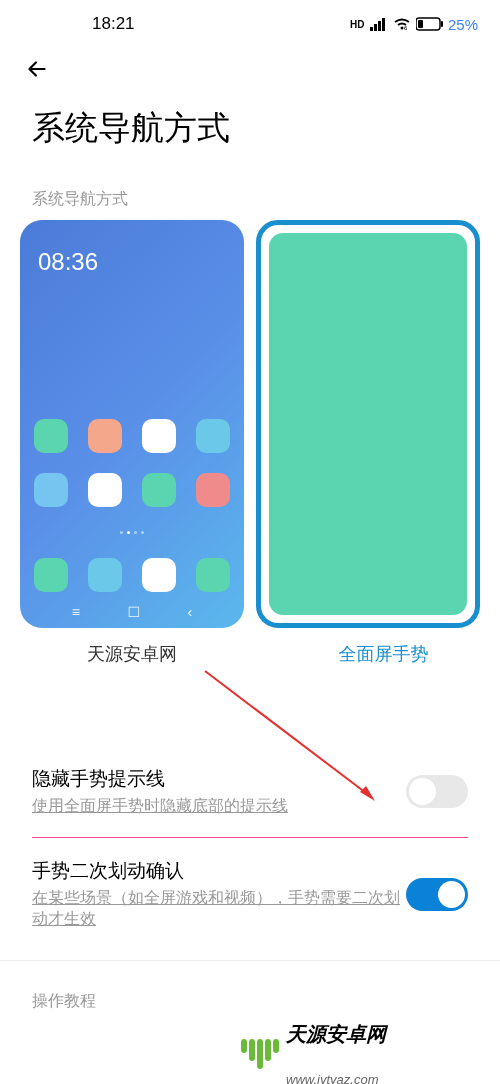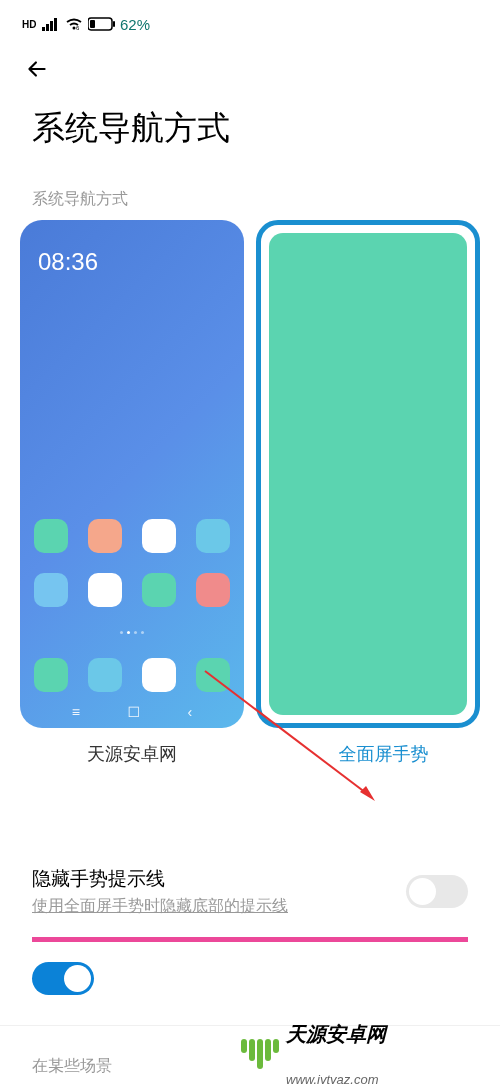--- a/index.html
+++ b/index.html
@@ -25,21 +25,21 @@
     .status-time {
       font-size: 17px;
       color: #000;
       padding-left: 70px;
     }
     .status-right {
       display: flex;
       align-items: center;
       gap: 4px;
       font-size: 15px;
-      color: #0f766e;
+      color: #3b82f6;
     }
     .back-btn {
       padding: 16px 24px 0 24px;
     }
     .back-arrow {
       width: 26px;
       height: 26px;
     }
     .page-title {
       font-size: 33px;
@@ -58,21 +58,21 @@
       padding: 0 20px;
     }
     .nav-option {
       flex: 1;
       display: flex;
       flex-direction: column;
       align-items: center;
     }
     .phone-preview {
       width: 100%;
-      height: 508px;
+      height: 408px;
       border-radius: 22px;
       position: relative;
       overflow: hidden;
     }
     .preview-classic {
       background: linear-gradient(135deg, #4A7BD8 0%, #5A8FE8 50%, #5BB8EC 100%);
     }
     .preview-fullscreen {
       background: #fff;
       border: 5px solid #1A8FD0;
@@ -158,21 +158,21 @@
       padding: 0 32px;
       margin-top: 80px;
     }
     .setting-item {
       display: flex;
       justify-content: space-between;
       align-items: center;
       padding: 20px 0;
     }
     .setting-item:not(:last-child) {
-      border-bottom: 5px solid #ec4899;
+      border-bottom: 1px solid #ec4899;
     }
     .setting-text {
       flex: 1;
     }
     .setting-title {
       font-size: 19px;
       color: #000;
       margin-bottom: 4px;
     }
     .setting-desc {
@@ -252,41 +252,42 @@
     .wm-url {
       font-size: 13px;
       color: #666;
       margin-top: 24px;
     }
   </style>
 </head>
 <body>
 
 <div class="status-bar">
+  <span class="status-time">18:21</span>
   <div class="status-right">
     <svg width="16" height="12" viewBox="0 0 16 12">
         <text x="0" y="10" font-size="10" font-weight="bold">HD</text>
       </svg>
     <svg width="18" height="14" viewBox="0 0 18 14">
         <rect x="0" y="10" width="3" height="4"></rect>
         <rect x="4" y="7" width="3" height="7"></rect>
         <rect x="8" y="4" width="3" height="10"></rect>
         <rect x="12" y="1" width="3" height="13"></rect>
       </svg>
     <svg width="20" height="14" viewBox="0 0 20 14">
         <path d="M10 12 L10 12 M6 8 Q10 5 14 8 M3 5 Q10 0 17 5" stroke="#000" stroke-width="1.8" fill="none"></path>
         <circle cx="10" cy="11" r="1.5"></circle>
         <text x="12" y="13" font-size="6">6</text>
       </svg>
     <svg width="28" height="14" viewBox="0 0 28 14">
         <rect x="0" y="1" width="24" height="12" rx="3" stroke="#000" stroke-width="1.5" fill="none"></rect>
         <rect x="25" y="4" width="2" height="6" rx="1"></rect>
         <rect x="2" y="3" width="5" height="8" rx="1"></rect>
       </svg>
-    <span>62%</span>
+    <span>25%</span>
   </div>
 </div>
 
 <div class="back-btn">
   <svg class="back-arrow" viewBox="0 0 24 24">
       <path d="M19 12H5 M11 6L5 12L11 18" stroke="#000" stroke-width="2" fill="none" stroke-linecap="round" stroke-linejoin="round"></path>
     </svg>
 </div>
 
 <h1 class="page-title">系统导航方式</h1>
@@ -348,27 +349,31 @@
   <div class="setting-item">
     <div class="setting-text">
       <div class="setting-title">隐藏手势提示线</div>
       <div class="setting-desc">使用全面屏手势时隐藏底部的提示线</div>
     </div>
     <div class="toggle toggle-off">
       <div class="toggle-knob"></div>
     </div>
   </div>
   <div class="setting-item">
+    <div class="setting-text">
+      <div class="setting-title">手势二次划动确认</div>
+      <div class="setting-desc">在某些场景（如全屏游戏和视频），手势需要二次划动才生效</div>
+    </div>
     <div class="toggle toggle-on">
       <div class="toggle-knob"></div>
     </div>
   </div>
 </div>
 
-<div class="tutorial-label">在某些场景</div>
+<div class="tutorial-label">操作教程</div>
 
 <div class="watermark">
   <div class="wm-icon">
     <div class="wm-bar" style="height:14px"></div>
     <div class="wm-bar" style="height:22px"></div>
     <div class="wm-bar" style="height:30px"></div>
     <div class="wm-bar" style="height:22px"></div>
     <div class="wm-bar" style="height:14px"></div>
   </div>
   <div class="wm-text">

